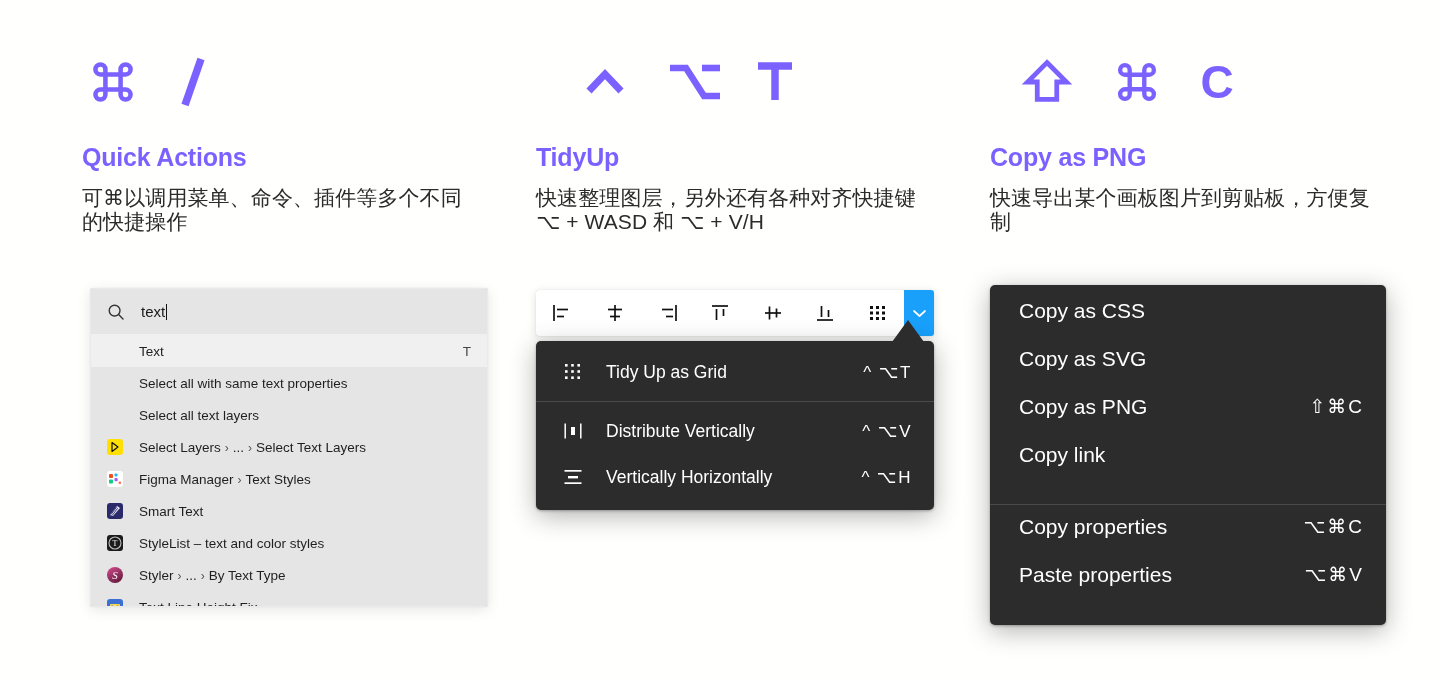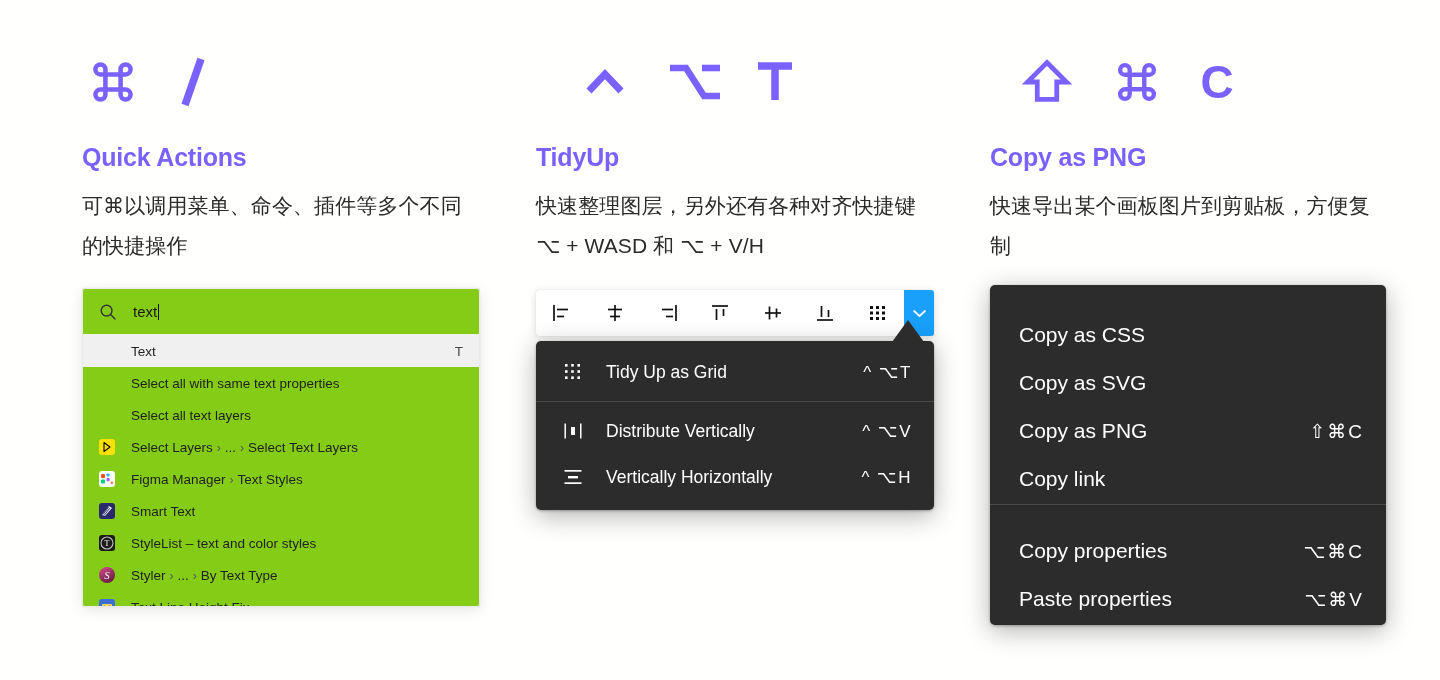--- a/index.html
+++ b/index.html
@@ -40,29 +40,29 @@
     font-size: 25px;
     font-weight: 700;
     letter-spacing: -0.2px;
     white-space: nowrap;
   }
   .desc {
     position: absolute; top: 186px; left: 0;
     width: 400px;
     color: #2b2b2b;
     font-size: 21px;
-    line-height: 40px;
+    line-height: 24px;
     letter-spacing: 0.1px;
   }
 
   
   .search-panel {
-    position: absolute; left: 0; top: 288px;
+    position: absolute; left: 8px; top: 288px;
     width: 398px; height: 319px;
-    background: #84cc16;
+    background: #e5e5e5;
     border: 1px solid #EAEAEA;
     border-radius: 3px;
     box-shadow: 0 3px 14px rgba(0,0,0,0.10), 0 0 1px rgba(0,0,0,0.18);
     overflow: hidden;
   }
   .search-bar {
     height: 46px;
     display: flex; align-items: center;
     padding: 0 16px;
     border-bottom: 1px solid #F0F0F0;
@@ -168,21 +168,21 @@
   .tidy-menu .dm-pad-top { height: 8px; }
   .tidy-menu .dm-pad-bot { height: 10px; }
 
   
   .ctx-menu {
     left: 0; top: 285px;
     width: 396px;
   }
   .ctx-pad { height: 14px; }
   .ctx-item {
-    display: flex; align-items: flex-end;
+    display: flex; align-items: flex-start;
     height: 48px;
     padding: 0 22px 0 29px;
     color: #FFFFFF;
     font-size: 21px;
   }
   .ctx-label { flex: 1 1 auto; white-space: nowrap; }
   .ctx-short {
     margin-left: auto; color: #FFFFFF;
     font-size: 19px; letter-spacing: 2px; white-space: nowrap;
   }

